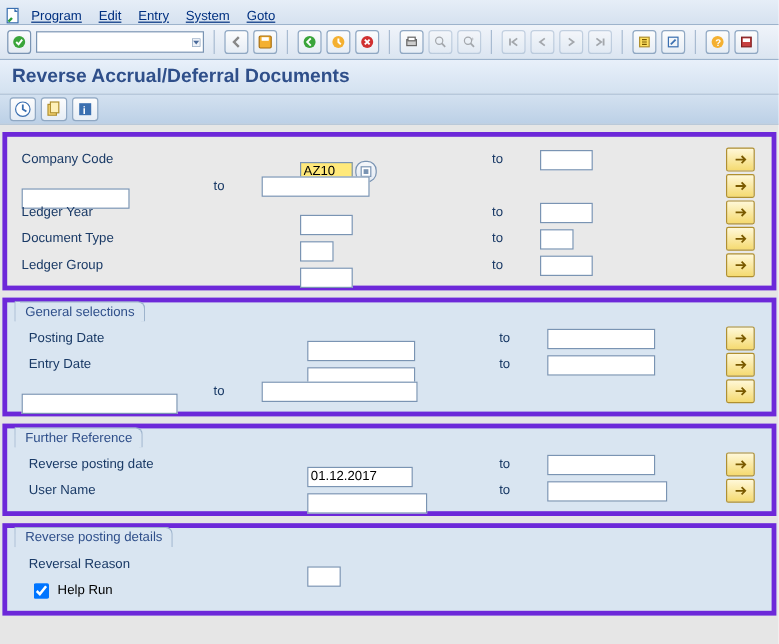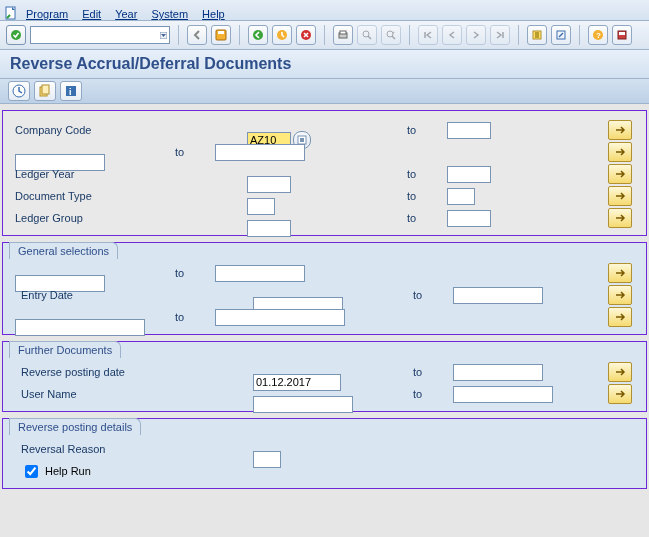--- a/index.html
+++ b/index.html
@@ -110,21 +110,21 @@
     gap: 4px;
   }
   .appbar .tb-btn { width:22px; height:20px; }
   .body {
     background: #e6e6e6;
     padding: 2px 2px 2px 2px;
     height: calc(537px - 20px - 28px - 28px - 24px);
     overflow: hidden;
   }
   .panel {
-    border: 1px solid #6d28d9;
+    border: 4px solid #6d28d9;
     background: #e9e9e9;
     margin-bottom: 6px;
   }
   .panel.blue {
     background: #d9e5f1;
   }
   .panel .panel-title {
     position: relative;
     top: -1px;
     left: 6px;
@@ -215,23 +215,23 @@
   <span class="doc-icon">
     <svg width="14" height="14">
         <rect x="2" y="1" width="9" height="12" fill="#fff" stroke="#3a6fb0"></rect>
         <path d="M8 1 L11 4 L8 4 Z" fill="#3a6fb0"></path>
         <path d="M3 12 L6 9" stroke="#2a9d3a" stroke-width="2"></path>
       </svg>
   </span>
   <div class="menu">
     <span>Program</span>
     <span>Edit</span>
-    <span>Year</span>
+    <span>Entry</span>
     <span>System</span>
-    <span>Help</span>
+    <span>Goto</span>
   </div>
 </div>
 
 <div class="toolbar">
   <span class="green-check">
     <svg width="12" height="12">
         <circle cx="6" cy="6" r="5" fill="#3aa53a"></circle>
         <path d="M3.5 6 L5.5 8 L8.5 4" stroke="#fff" stroke-width="1.6" fill="none"></path>
       </svg>
   </span>
@@ -450,20 +450,21 @@
             </svg>
           </span>
       </div>
     </div>
   </div>
 
   <div class="panel blue">
     <span class="panel-title">General selections</span>
     <div class="panel-body">
       <div class="row">
+        <span class="label" style="padding-left:6px">Posting Date</span>
         <span class="from">
             <input class="sap" style="width: 90px;">
           </span>
         <span class="to-label">to</span>
         <span class="to">
             <input class="sap" style="width: 90px;">
           </span>
         <span class="more">
             <svg width="12" height="10">
               <path d="M2 5 L10 5 M7 2 L10 5 L7 8" stroke="#7a5a00" stroke-width="1.5" fill="none"></path>
@@ -496,21 +497,21 @@
         <span class="more">
             <svg width="12" height="10">
               <path d="M2 5 L10 5 M7 2 L10 5 L7 8" stroke="#7a5a00" stroke-width="1.5" fill="none"></path>
             </svg>
           </span>
       </div>
     </div>
   </div>
 
   <div class="panel blue">
-    <span class="panel-title">Further Documents</span>
+    <span class="panel-title">Further Reference</span>
     <div class="panel-body">
       <div class="row">
         <span class="label" style="padding-left:6px">Reverse posting date</span>
         <span class="from">
             <input class="sap" style="width: 88px;" value="01.12.2017">
           </span>
         <span class="to-label">to</span>
         <span class="to">
             <input class="sap" style="width: 90px;">
           </span>

